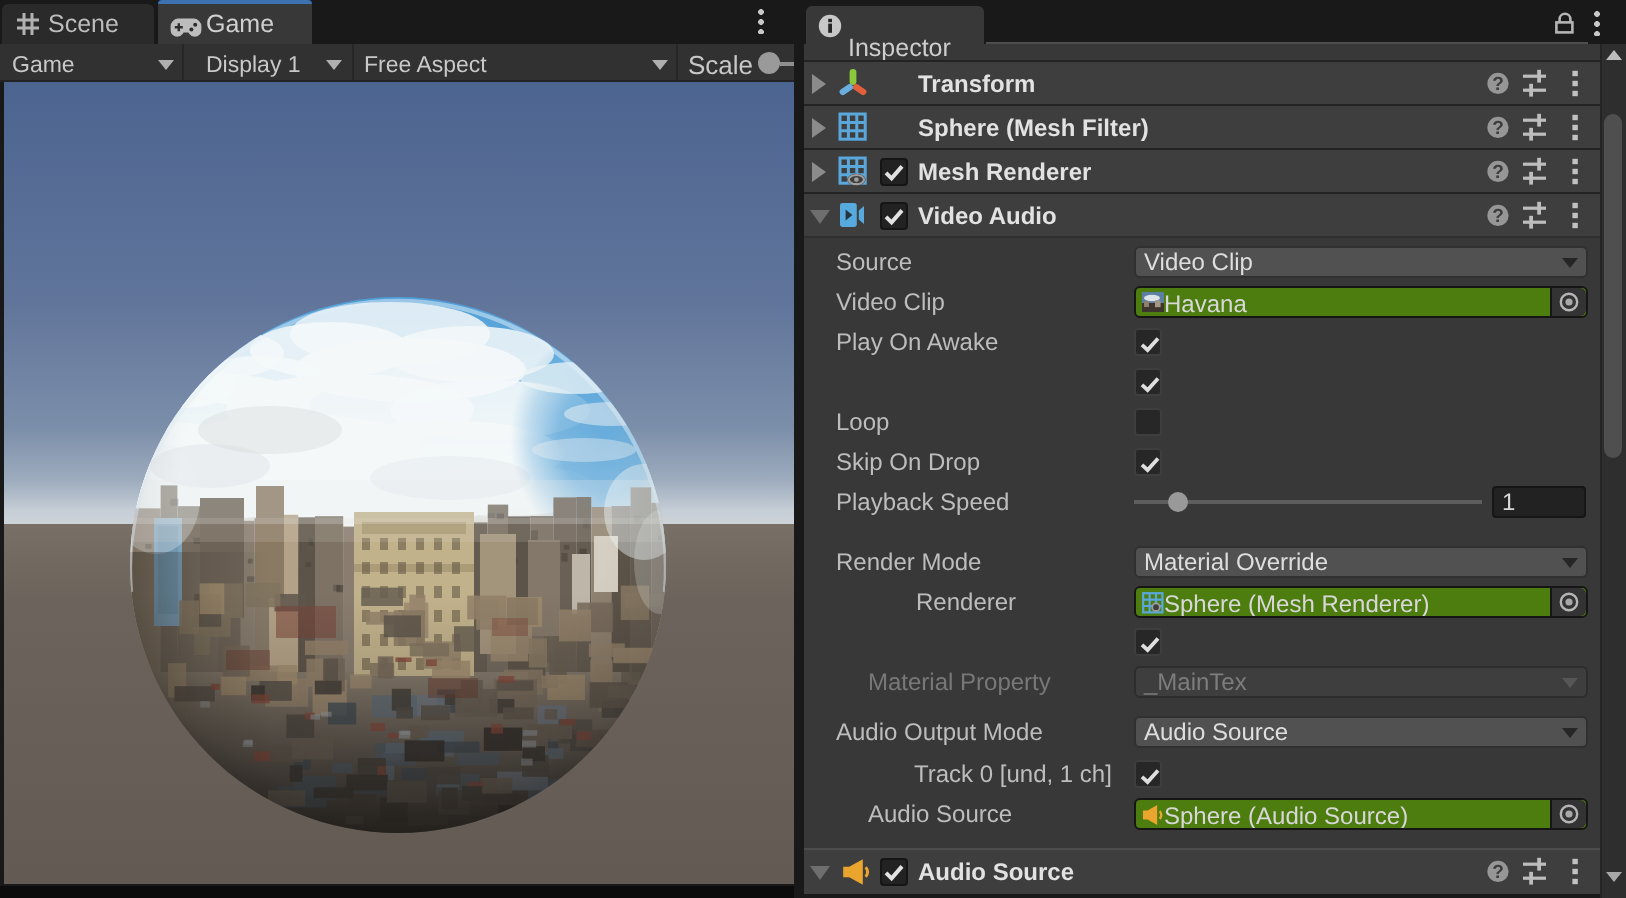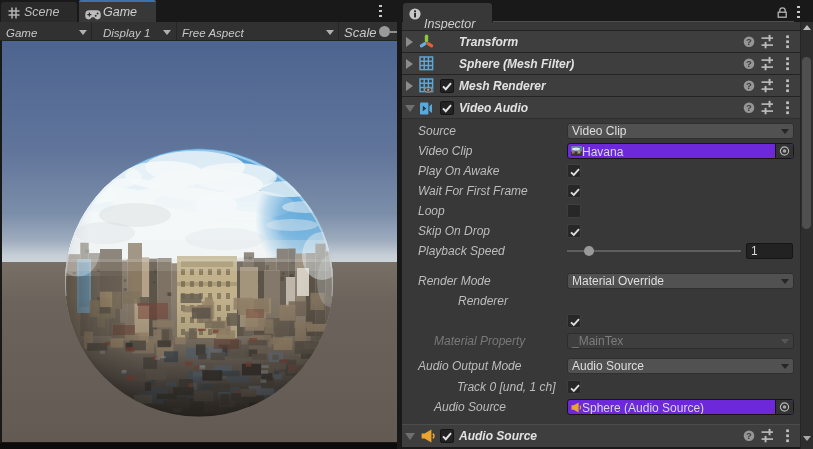--- a/index.html
+++ b/index.html
@@ -1,27 +1,27 @@
 <!DOCTYPE html>
 <html><head>
 <meta charset="utf-8">
 <style>
   html,body{margin:0;padding:0;background:#191919;}
   #root{position:relative;width:813px;height:449px;overflow:hidden;
         font-family:"Liberation Sans",sans-serif;background:#191919;
         -webkit-font-smoothing:antialiased;}
   .abs{position:absolute;}
-  .lbl{position:absolute;font-size:12px;color:#bdbdbd;line-height:16px;white-space:nowrap;font-style:italic;}
+  .lbl{position:absolute;font-size:12px;color:#bdbdbd;line-height:16px;white-space:nowrap;}
   .hdrtxt{font-size:12px;font-weight:bold;color:#e2e2e2;}
   .ddown{position:absolute;left:567px;width:227px;height:16px;background:#515151;
          border-radius:3px;border:1px solid #303030;box-sizing:border-box;
          font-size:12px;color:#dedede;line-height:14px;padding-left:4px;white-space:nowrap;overflow:hidden;}
   .ddarrow{position:absolute;right:4px;top:5px;width:0;height:0;
            border-left:4px solid transparent;border-right:4px solid transparent;border-top:5px solid #262626;}
-  .objf{position:absolute;left:567px;width:227px;height:16px;background:#6d28d9;
+  .objf{position:absolute;left:567px;width:227px;height:16px;background:#4d7c0f;
         border-radius:3px;border:1px solid #161616;box-sizing:border-box;
         font-size:12px;color:#d8d8d8;line-height:14px;white-space:nowrap;overflow:hidden;}
   .picker{position:absolute;right:0;top:0;width:17px;height:14px;border-left:1px solid #161616;background:#333;border-radius:0 3px 3px 0;}
   .picker svg{position:absolute;left:3px;top:2px;}
   .cbx{position:absolute;left:567px;width:14px;height:14px;background:#272727;
        border:1px solid #3e3e3e;border-radius:2px;box-sizing:border-box;}
   .cbx svg{position:absolute;left:1px;top:1px;}
   .chdr{position:absolute;left:402px;width:398px;height:22px;background:#3e3e3e;border-top:1px solid #232323;box-sizing:border-box;}
   .harrow{position:absolute;top:6px;width:0;height:0;border-top:5px solid transparent;border-bottom:5px solid transparent;border-left:7px solid #8b8b8b;}
   .harrow.down{top:8px;border-left:5px solid transparent;border-right:5px solid transparent;border-top:7px solid #6e6e6e;border-bottom:none;}
@@ -640,21 +640,20 @@
       </span>
   </div>
 
   <div class="lbl" style="left:418px;top:163px;">Play On Awake</div>
   <div class="cbx" style="top:164px;">
       <svg width="12" height="12" viewBox="0 0 12 12">
         <path d="M2.0 6.4 L4.8 9.0 L10 3.2" stroke="#dedede" stroke-width="1.9" fill="none"></path>
       </svg>
     </div>
 
-  <div class="lbl" style="left:418px;top:183px;">Wait For First Frame</div>
   <div class="cbx" style="top:184px;">
       <svg width="12" height="12" viewBox="0 0 12 12">
         <path d="M2.0 6.4 L4.8 9.0 L10 3.2" stroke="#dedede" stroke-width="1.9" fill="none"></path>
       </svg>
     </div>
 
   <div class="lbl" style="left:418px;top:203px;">Loop</div>
   <div class="cbx" style="top:204px;"></div>
 
   <div class="lbl" style="left:418px;top:223px;">Skip On Drop</div>
@@ -666,20 +665,36 @@
 
   <div class="lbl" style="left:418px;top:243px;">Playback Speed</div>
   <div class="abs" style="left:567px;top:250px;width:174px;height:2px;background:#5e5e5e;"></div>
   <div class="abs" style="left:584px;top:246px;width:10px;height:10px;border-radius:50%;background:#999;"></div>
   <div class="abs" style="left:746px;top:243px;width:47px;height:16px;background:#222;border:1px solid #161616;border-radius:2px;box-sizing:border-box;font-size:12px;color:#d8d8d8;line-height:14px;padding-left:4px;">1</div>
 
   <div class="lbl" style="left:418px;top:273px;">Render Mode</div>
   <div class="ddown" style="top:273px;">Material Override<span class="ddarrow"></span></div>
 
   <div class="lbl" style="left:418px;top:293px;margin-left:40px;">Renderer</div>
+  <div class="objf" style="top:293px;">
+    <svg width="11" height="11" viewBox="0 0 11 11" style="position:absolute;left:3px;top:1.5px;">
+      <g stroke="#5aa7dc" stroke-width="1.1" fill="none">
+        <rect x="0.6" y="0.6" width="9.6" height="9.6"></rect>
+        <path d="M3.8 0.6 V10.2 M7 0.6 V10.2 M0.6 3.8 H10.2 M0.6 7 H10.2"></path>
+      </g>
+      <circle cx="7" cy="7.6" r="1.9" fill="#3e3e3e" stroke="#9e9e9e" stroke-width="0.9"></circle>
+    </svg>
+    <span style="position:absolute;left:14px;top:1px;">Sphere (Mesh Renderer)</span>
+    <span class="picker">
+        <svg width="11" height="10" viewBox="0 0 11 10">
+          <circle cx="5.5" cy="5" r="4.1" fill="none" stroke="#b5b5b5" stroke-width="1.2"></circle>
+          <circle cx="5.5" cy="5" r="1.8" fill="#a8a8a8"></circle>
+        </svg>
+      </span>
+  </div>
 
   <div class="cbx" style="top:314px;">
       <svg width="12" height="12" viewBox="0 0 12 12">
         <path d="M2.0 6.4 L4.8 9.0 L10 3.2" stroke="#dedede" stroke-width="1.9" fill="none"></path>
       </svg>
     </div>
 
   <div class="lbl" style="left:434px;top:333px;color:#787878;">Material Property</div>
   <div class="ddown" style="top:333px;background:#3e3e3e;border-color:#2d2d2d;color:#7d7d7d;">_MainTex<span class="ddarrow" style="border-top-color:#565656;"></span></div>
 

